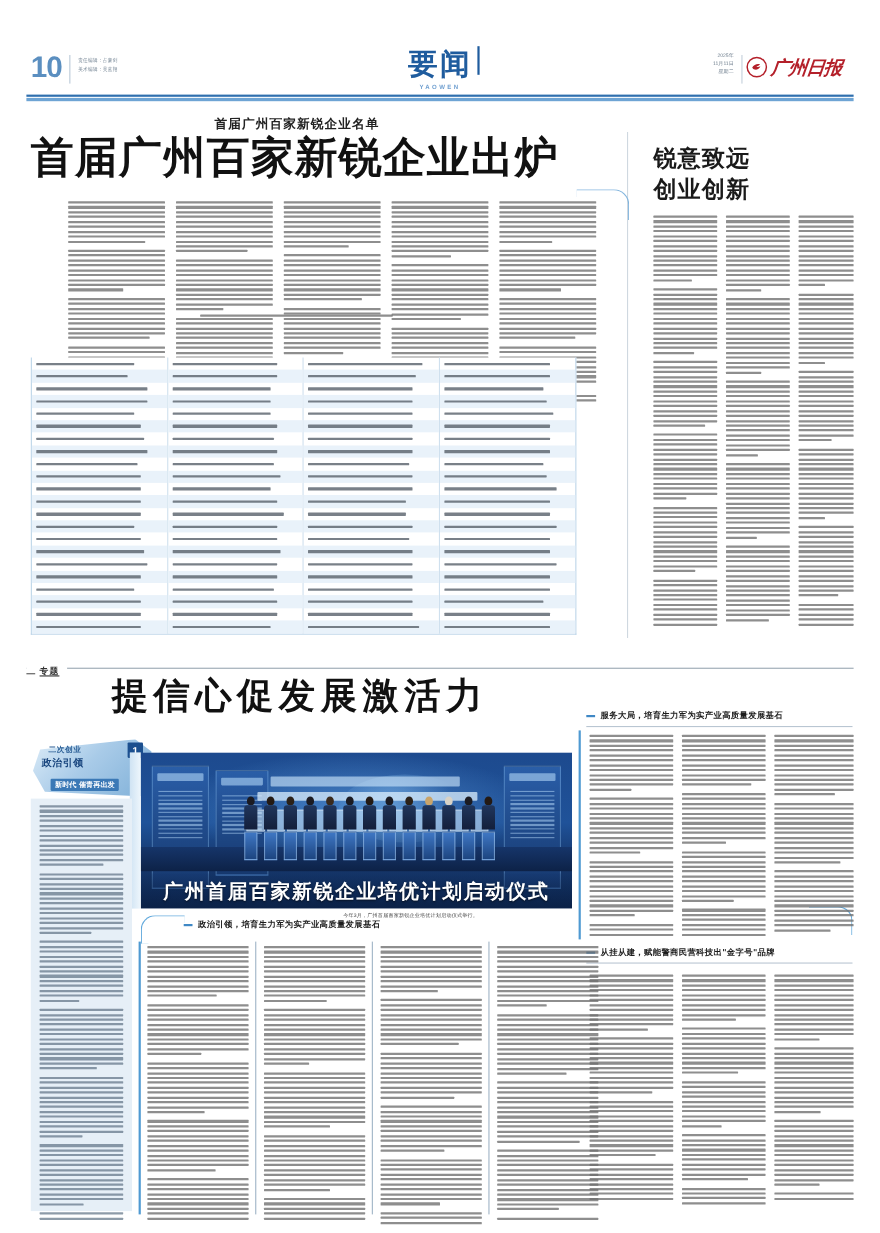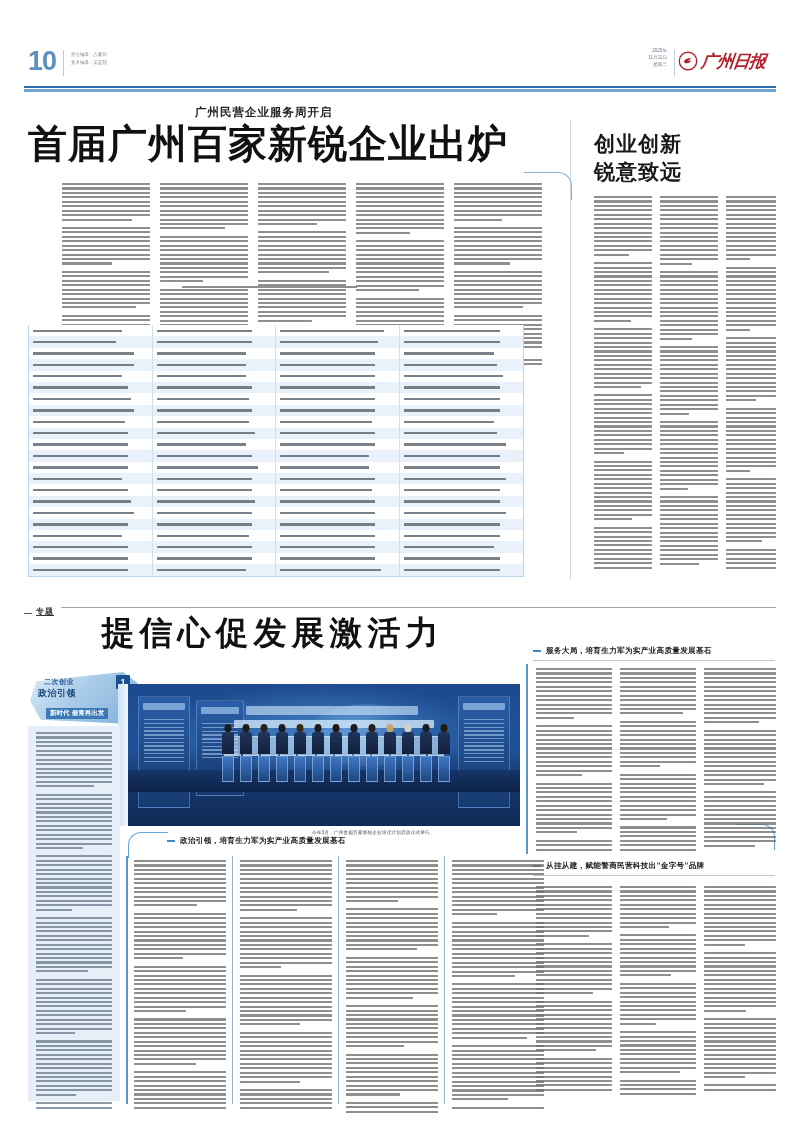--- a/index.html
+++ b/index.html
@@ -317,20 +317,24 @@
 
     <div class="folio-wrap">
       <div class="folio-num">10</div>
       <div class="folio-rule"></div>
       <div class="folio-lines">
         <div class="folio-line">责任编辑：占豪剑</div>
         <div class="folio-line">美术编辑：吴蓝翔</div>
       </div>
     </div>
 
+    <div class="section-name">
+      <div class="cn">要闻</div>
+      <div class="py">YAOWEN</div>
+    </div>
 
     <div class="date-block">
       <div>2025年</div>
       <div>11月11日</div>
       <div>星期二</div>
     </div>
     <div class="date-divider"></div>
 
     <div class="logo">
       <svg class="logo-mark" width="20" height="20" viewBox="0 0 24 24">
@@ -339,27 +343,27 @@
       </svg>
       <span class="logo-text">广州日报</span>
     </div>
   </div>
 
   <div class="rule-double">
     <div class="r1"></div>
       <div class="r2"></div>
   </div>
 
-  <div class="kicker">广州民营企业服务周开启</div>
+  <div class="kicker">首届广州百家新锐企业名单</div>
   <div class="headline">首届广州百家新锐企业出炉</div>
 
   <div class="side-rule"></div>
   <div class="side-headline">
+    <div>锐意致远</div>
     <div>创业创新</div>
-    <div>锐意致远</div>
   </div>
   <div class="bracket"></div>
 
   <div class="txtcol" style="left:62px;top:183px;width:88px;">
       <div class="tline" style="width: 100%;"></div>
       <div class="tline" style="width: 100%;"></div>
       <div class="tline" style="width: 100%;"></div>
       <div class="tline" style="width: 100%;"></div>
       <div class="tline" style="width: 100%;"></div>
       <div class="tline" style="width: 100%;"></div>
@@ -1282,20 +1286,23 @@
           <div class="body"></div>
           <div class="podium"></div>
         </div>
         <div class="person">
           <div class="head" style="background:#241a14"></div>
           <div class="body"></div>
           <div class="podium"></div>
         </div>
       </div>
 
+    <div class="photo-caption-band">
+      <span>广州首届百家新锐企业培优计划启动仪式</span>
+    </div>
   </div>
   <div class="photo-credit" style="left:312px;top:830px;">今年3月，广州首届百家新锐企业培优计划启动仪式举行。</div>
 
   <div class="bracket2" style="left:128px;top:832px;"></div>
   <div class="subhead" style="left:180px;top:836px;">政治引领，培育生力军为实产业高质量发展基石</div>
 
   <div class="subhead" style="left:546px;top:646px;">服务大局，培育生力军为实产业高质量发展基石</div>
   <div class="sub-rule" style="left:533px;top:660px;width:242px;"></div>
 
   <div class="subhead" style="left:546px;top:861px;">从挂从建，赋能警商民营科技出"金字号"品牌</div>

